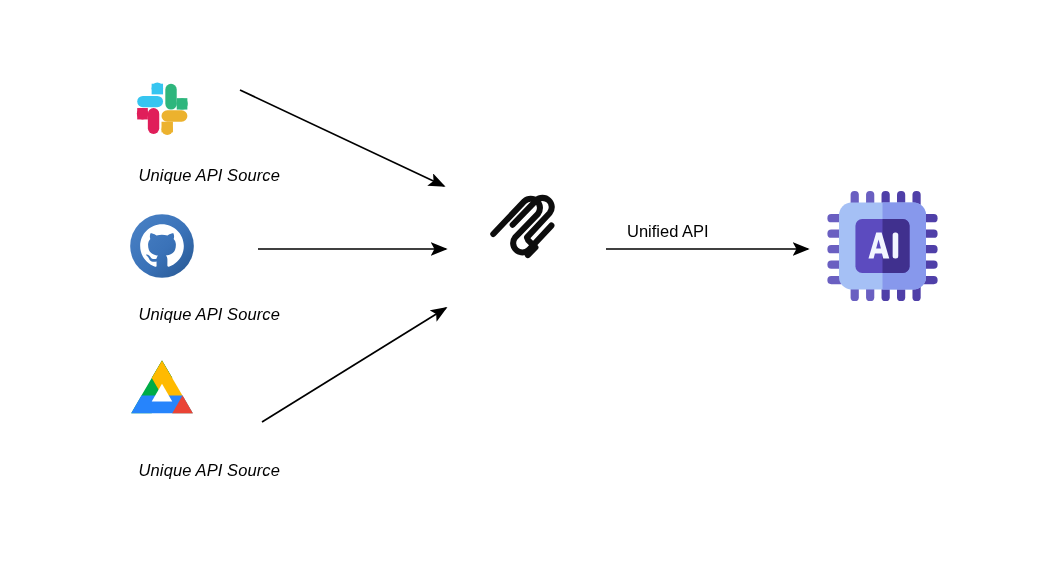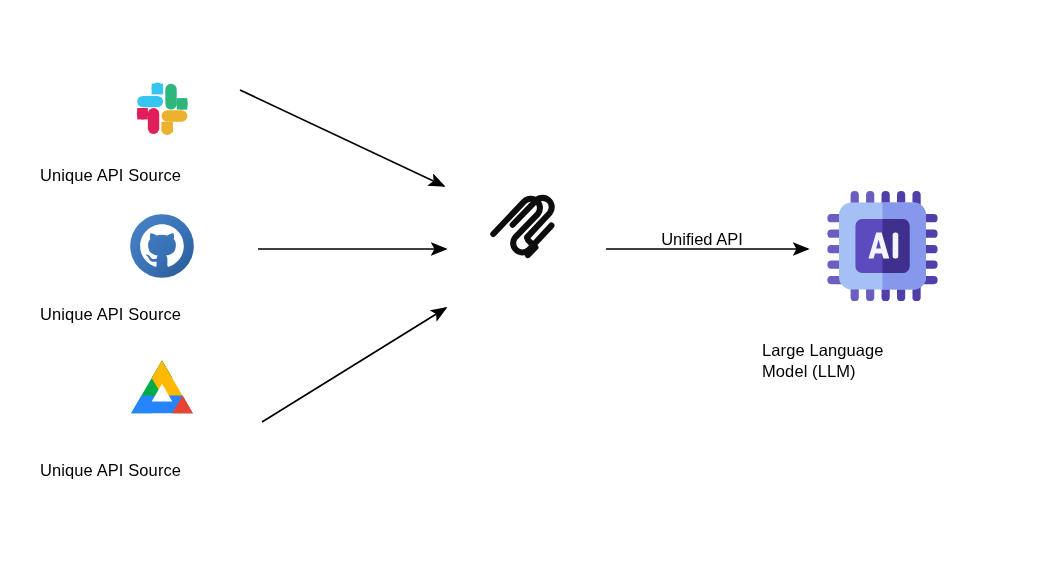--- a/index.html
+++ b/index.html
@@ -12,27 +12,28 @@
   }
   #canvas {
     position: relative;
     width: 1054px;
     height: 574px;
     background: #ffffff;
     overflow: hidden;
   }
   .node-label {
     position: absolute;
-    text-align: left;
+    text-align: right;
     color: #000000;
     font-family: "Liberation Sans", sans-serif;
     font-size: 16.5px;
     line-height: 21px;
     white-space: pre-line;
     letter-spacing: 0.1px;
+    font-style: italic;
   }
   .edge-label {
     position: absolute;
     color: #000000;
     font-family: "Liberation Sans", sans-serif;
     font-size: 16.5px;
     line-height: 20px;
     white-space: nowrap;
   }
   svg.arrows {
@@ -163,18 +164,16 @@
       <rect x="32" y="32" width="56" height="56" rx="7" fill="#5C4BBF"></rect>
       <path d="M60 32 H81 a7 7 0 0 1 7 7 V81 a7 7 0 0 1 -7 7 H60 Z" fill="#40308E"></path>
 
       <g fill="#F2F5FF">
         <path d="M45.5 73 L53.5 46 h5.6 L67 73 h-6.2 l-1.35-5.2 h-7.3 L50.8 73 Z
                  M53.4 62.6 h5 l-2.5-9.3 Z"></path>
         <rect x="70.5" y="46" width="5.8" height="27" rx="2.6"></rect>
       </g>
     </svg>
   </div>
-  <div class="node-label" style="left:762px; top:340px; width:240px;">Large Language
-Model (LLM)</div>
 
-  <div class="edge-label" style="left:627px; top:229px; width:150px; text-align:center;">Unified API</div>
+  <div class="edge-label" style="left:627px; top:221px; width:150px; ">Unified API</div>
 
 </div>
 
 </body></html>

